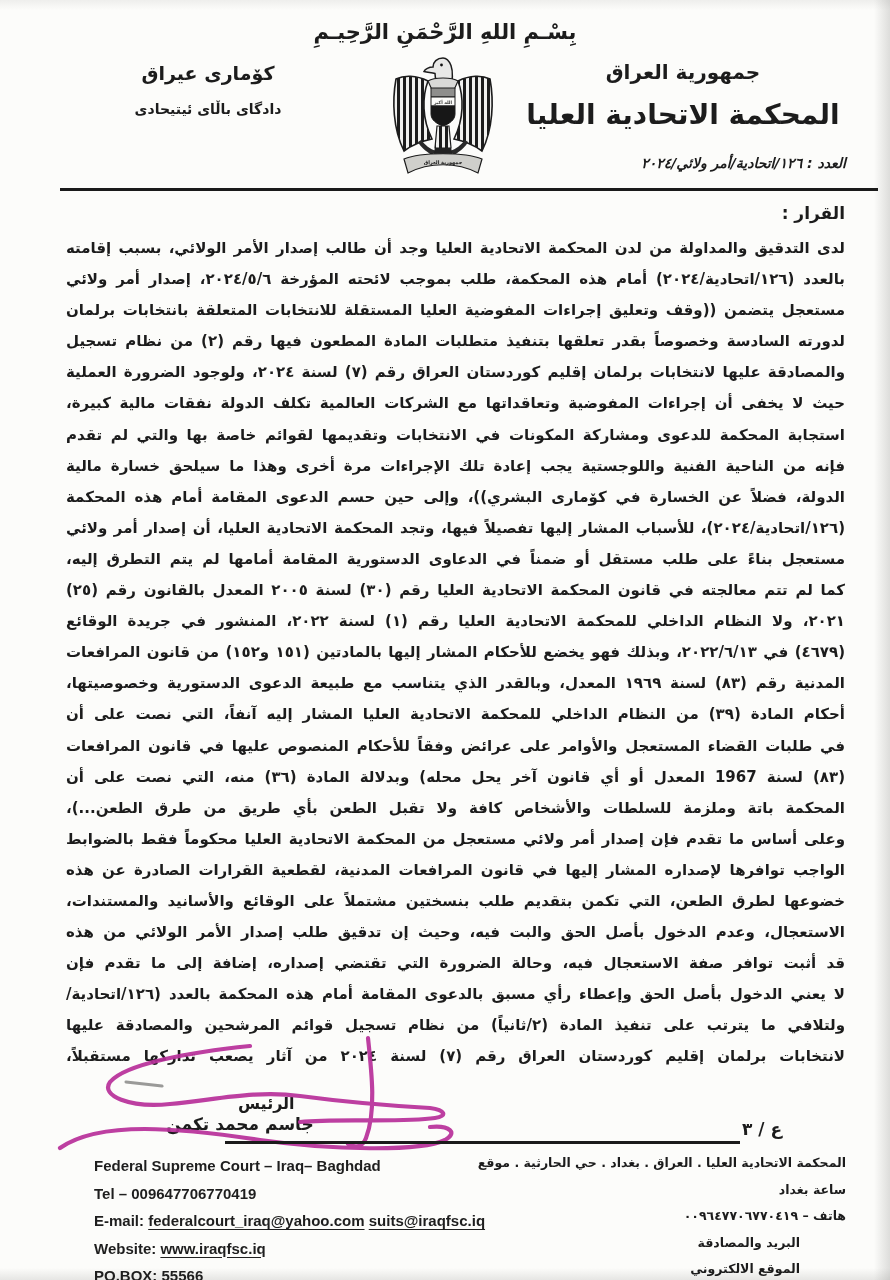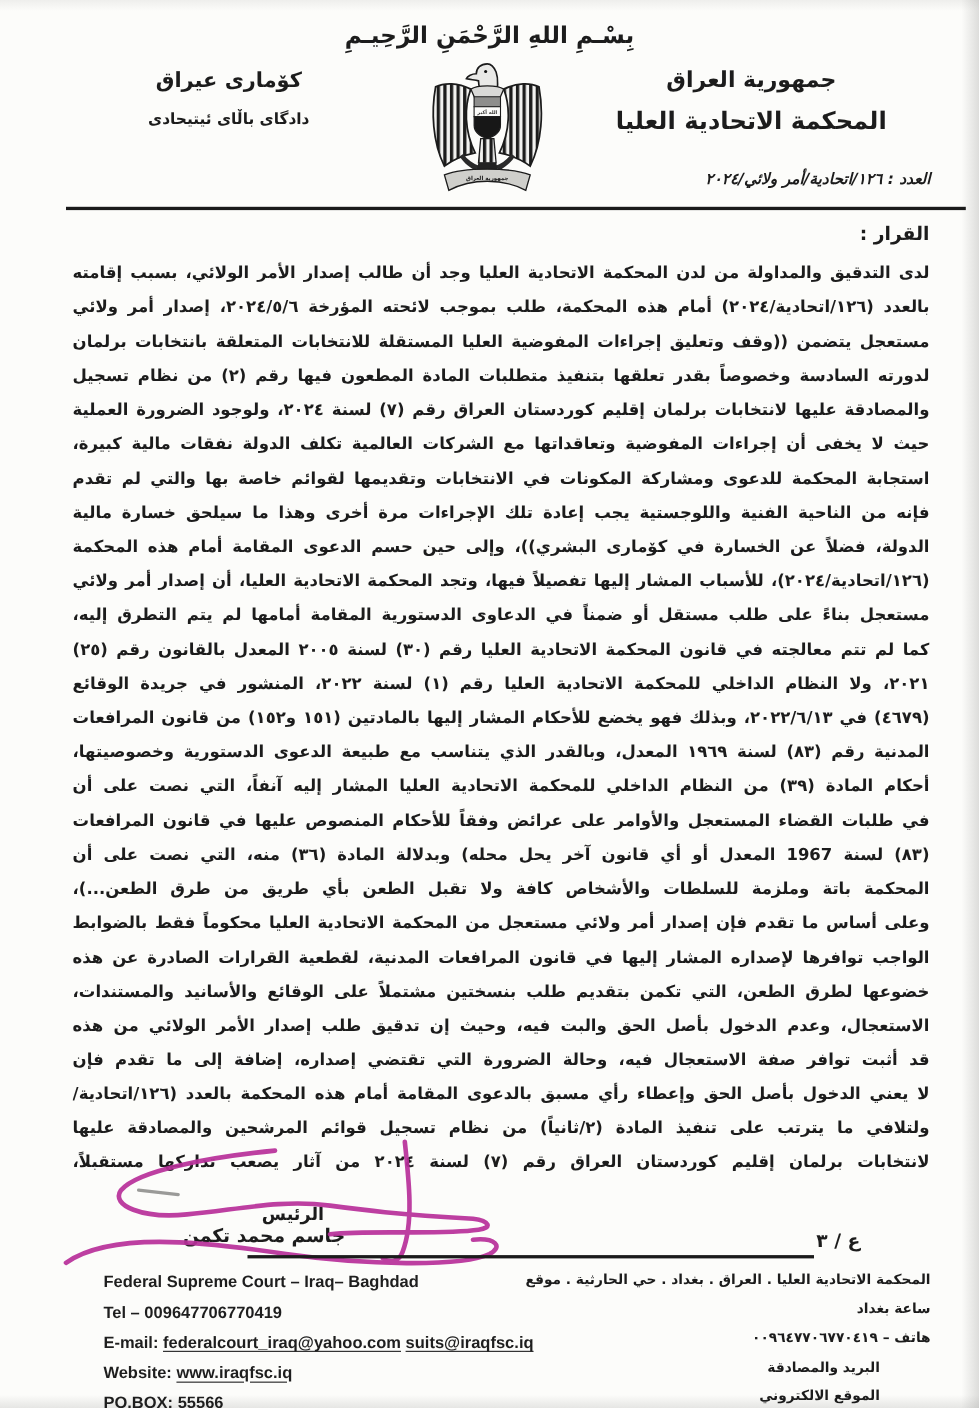--- a/index.html
+++ b/index.html
@@ -14,21 +14,21 @@
   }
   .abs{position:absolute;}
   .rtl{direction:rtl;unicode-bidi:plaintext;}
   
   .bismillah{top:20px;left:50%;transform:translateX(-50%);font-size:21px;font-weight:bold;letter-spacing:-1px;white-space:nowrap;}
   .kurdish{top:62px;left:78px;width:260px;text-align:center;font-weight:bold;}
   .kurdish .k1{font-size:19px;}
   .kurdish .k2{font-size:14px;margin-top:17px;}
   .ar-head{top:60px;right:42px;width:330px;text-align:center;font-weight:bold;}
   .ar-head .a1{font-size:20px;}
-  .ar-head .a2{font-size:22px;margin-top:14px;letter-spacing:0px;}
+  .ar-head .a2{font-size:28px;margin-top:14px;letter-spacing:0px;}
   .case-no{top:155px;right:44px;width:330px;text-align:right;font-weight:bold;font-style:italic;font-size:14px;direction:rtl;}
   .hr-head{top:188px;left:60px;right:12px;height:3px;background:#1a1a1a;}
   .emblem{top:56px;left:391px;width:104px;height:132px;}
   
   .dec-label{top:203px;right:45px;font-size:17px;font-weight:bold;direction:rtl;}
   .dec-body{top:233px;left:66px;width:779px;}
   .body-line{
     direction:rtl;text-align:justify;text-align-last:justify;
     font-size:15px;font-weight:bold;height:31.1px;line-height:31.1px;
     overflow:hidden;word-spacing:1px;

